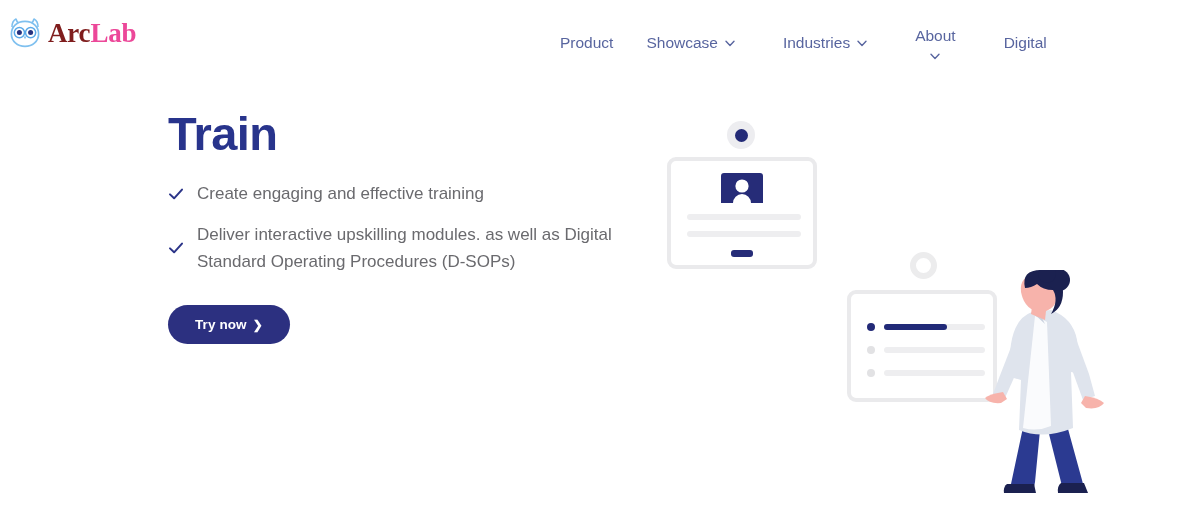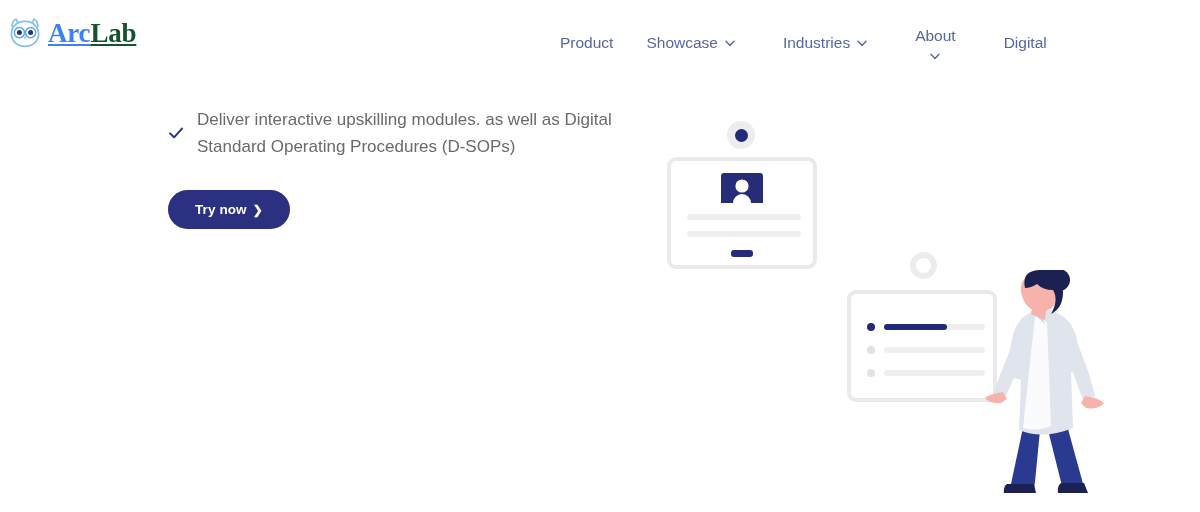--- a/index.html
+++ b/index.html
@@ -37,22 +37,22 @@
     cursor: pointer;
   }
   .logo-mark { width: 34px; height: 30px; display: block; }
   .logo-text {
     font-size: 27px;
     font-weight: bold;
     letter-spacing: -0.2px;
     font-family: "Liberation Serif", serif;
     line-height: 1;
   }
-  .logo-arc { color: #3b82f6; text-decoration: underline; }
-  .logo-lab { color: #14532d; text-decoration: underline; }
+  .logo-arc { color: #7f1d1d; }
+  .logo-lab { color: #ec4899; }
 
   .nav {
     position: absolute;
     left: 560px;
     top: 26px;
     display: flex;
     align-items: center;
   }
   .nav-item {
     display: flex;
@@ -309,24 +309,33 @@
 
       <div class="nav-item">
         <span>Digital</span>
       </div>
 
     </nav>
   </header>
 
   <section class="left">
 
+    <h1 class="headline">Train</h1>
 
 
     <ul class="bullets">
 
+      <li class="bullet">
+        <span>
+          <svg class="bullet-check" viewBox="0 0 16 16">
+              <path d="M2 8.4 L6.1 12.3 L14 3.6" fill="none" stroke="#2b3488" stroke-width="2" stroke-linecap="round" stroke-linejoin="round"></path>
+            </svg>
+        </span>
+        <span class="bullet-text">Create engaging and effective training</span>
+      </li>
 
       <li class="bullet">
         <span>
           <svg class="bullet-check" viewBox="0 0 16 16">
               <path d="M2 8.4 L6.1 12.3 L14 3.6" fill="none" stroke="#2b3488" stroke-width="2" stroke-linecap="round" stroke-linejoin="round"></path>
             </svg>
         </span>
         <span class="bullet-text">Deliver interactive upskilling modules. as well as Digital Standard Operating Procedures (D-SOPs)</span>
       </li>
 

